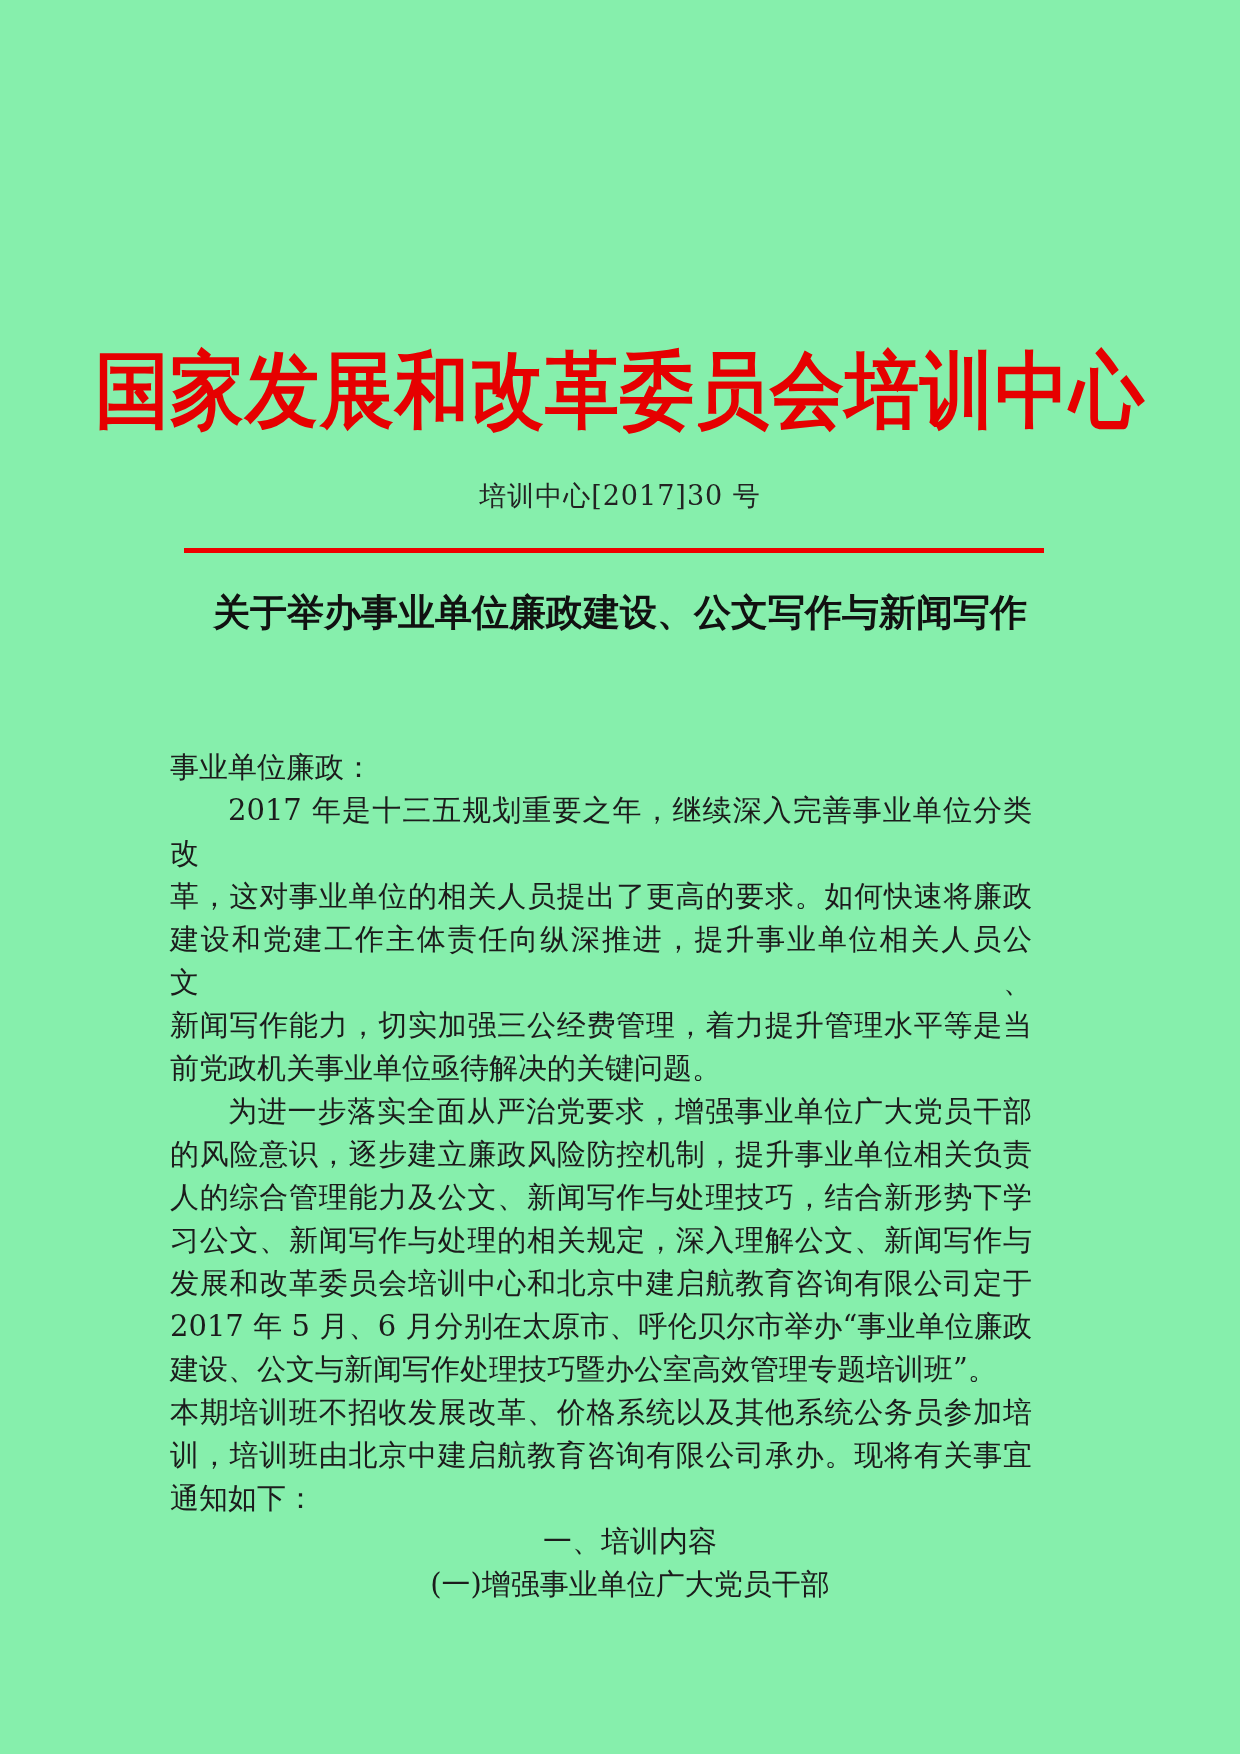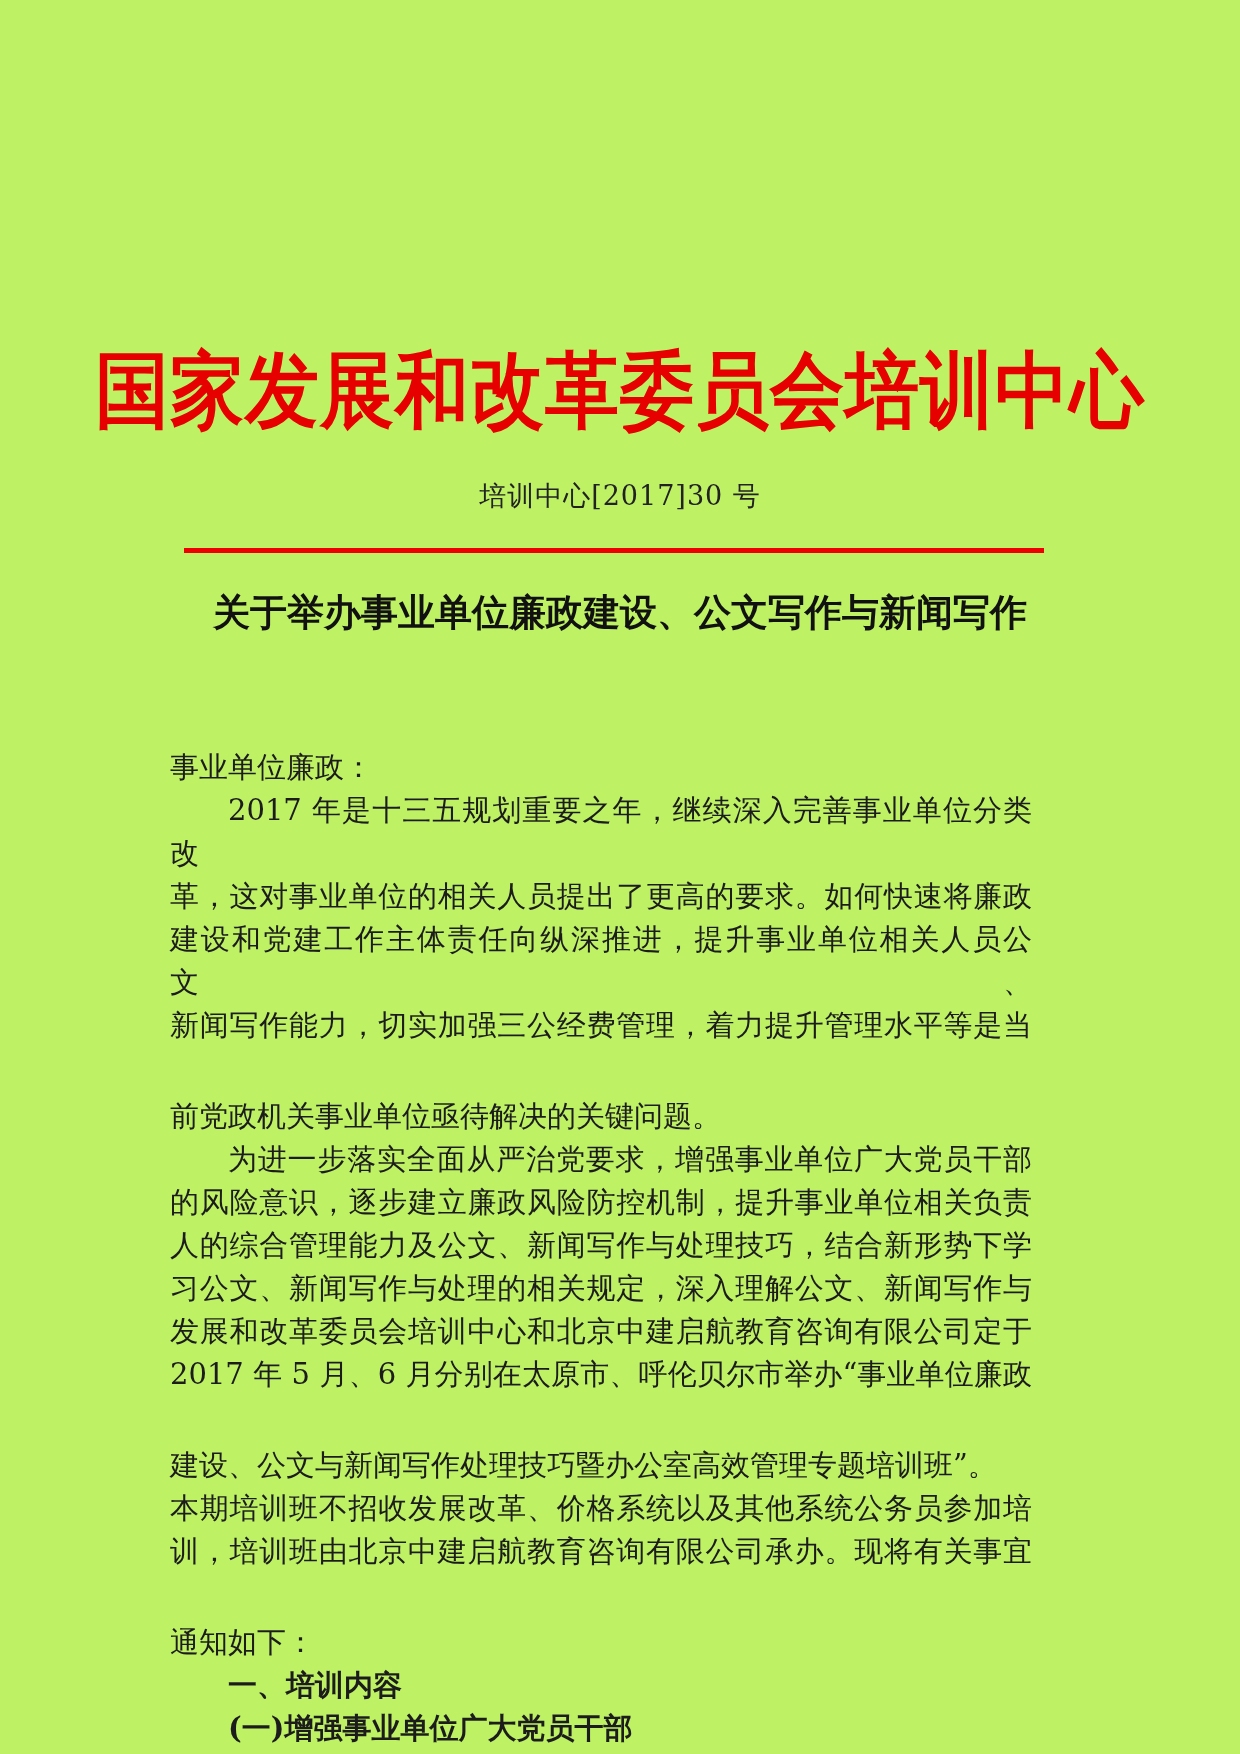--- a/index.html
+++ b/index.html
@@ -1,20 +1,20 @@
 <!DOCTYPE html>
 <html><head>
 <meta charset="utf-8">
 <style>
   html, body { margin: 0; padding: 0; background: #ffffff; }
   .page {
     position: relative;
     width: 1240px;
     height: 1754px;
-    background: #bef264;
+    background: #86efac;
     font-family: "DejaVu Serif", serif;
     color: #1c1c1c;
     overflow: hidden;
   }
   .letterhead {
     position: absolute;
     top: 336px;
     left: 0;
     width: 100%;
     text-align: center;
@@ -62,26 +62,26 @@
     width: 862px;
     font-size: 29px;
     line-height: 43px;
     color: #1c1c1c;
   }
   .line {
     text-align: justify;
     text-align-last: justify;
   }
   .line.first { text-indent: 2em; }
-  .line.plain { text-align: right; text-align-last: left; margin-top: 48px; }
+  .line.plain { text-align: right; text-align-last: left; }
   .salutation { text-align: left; }
   .heading {
-    font-weight: bold;
+    font-weight: normal;
     text-indent: 2em;
-    text-align: left;
+    text-align: center;
   }
 </style>
 </head>
 <body>
 
 <div class="page">
 
   <div class="letterhead">国家发展和改革委员会培训中心</div>
 
   <div class="doc-number">培训中心[2017]30 号</div>

